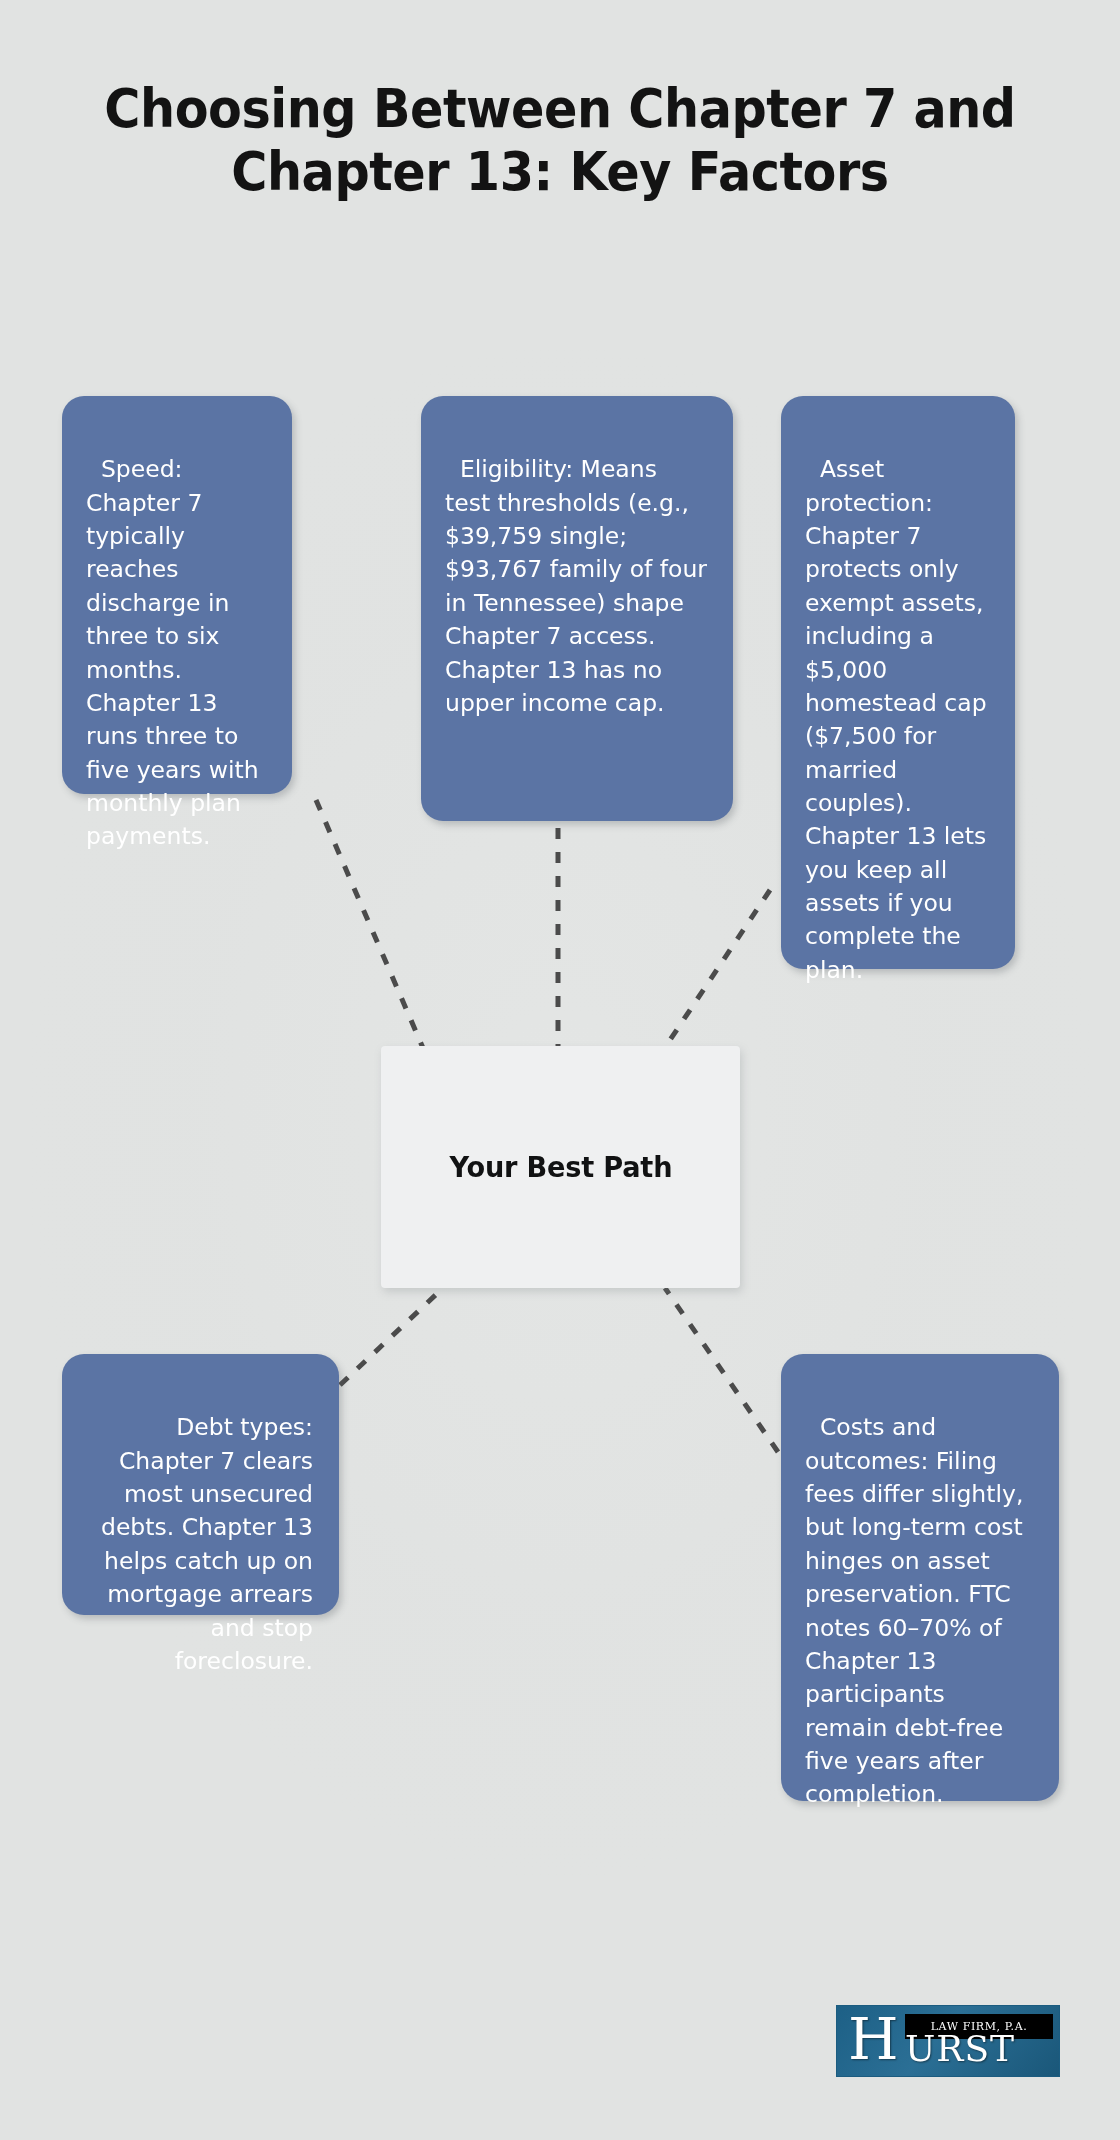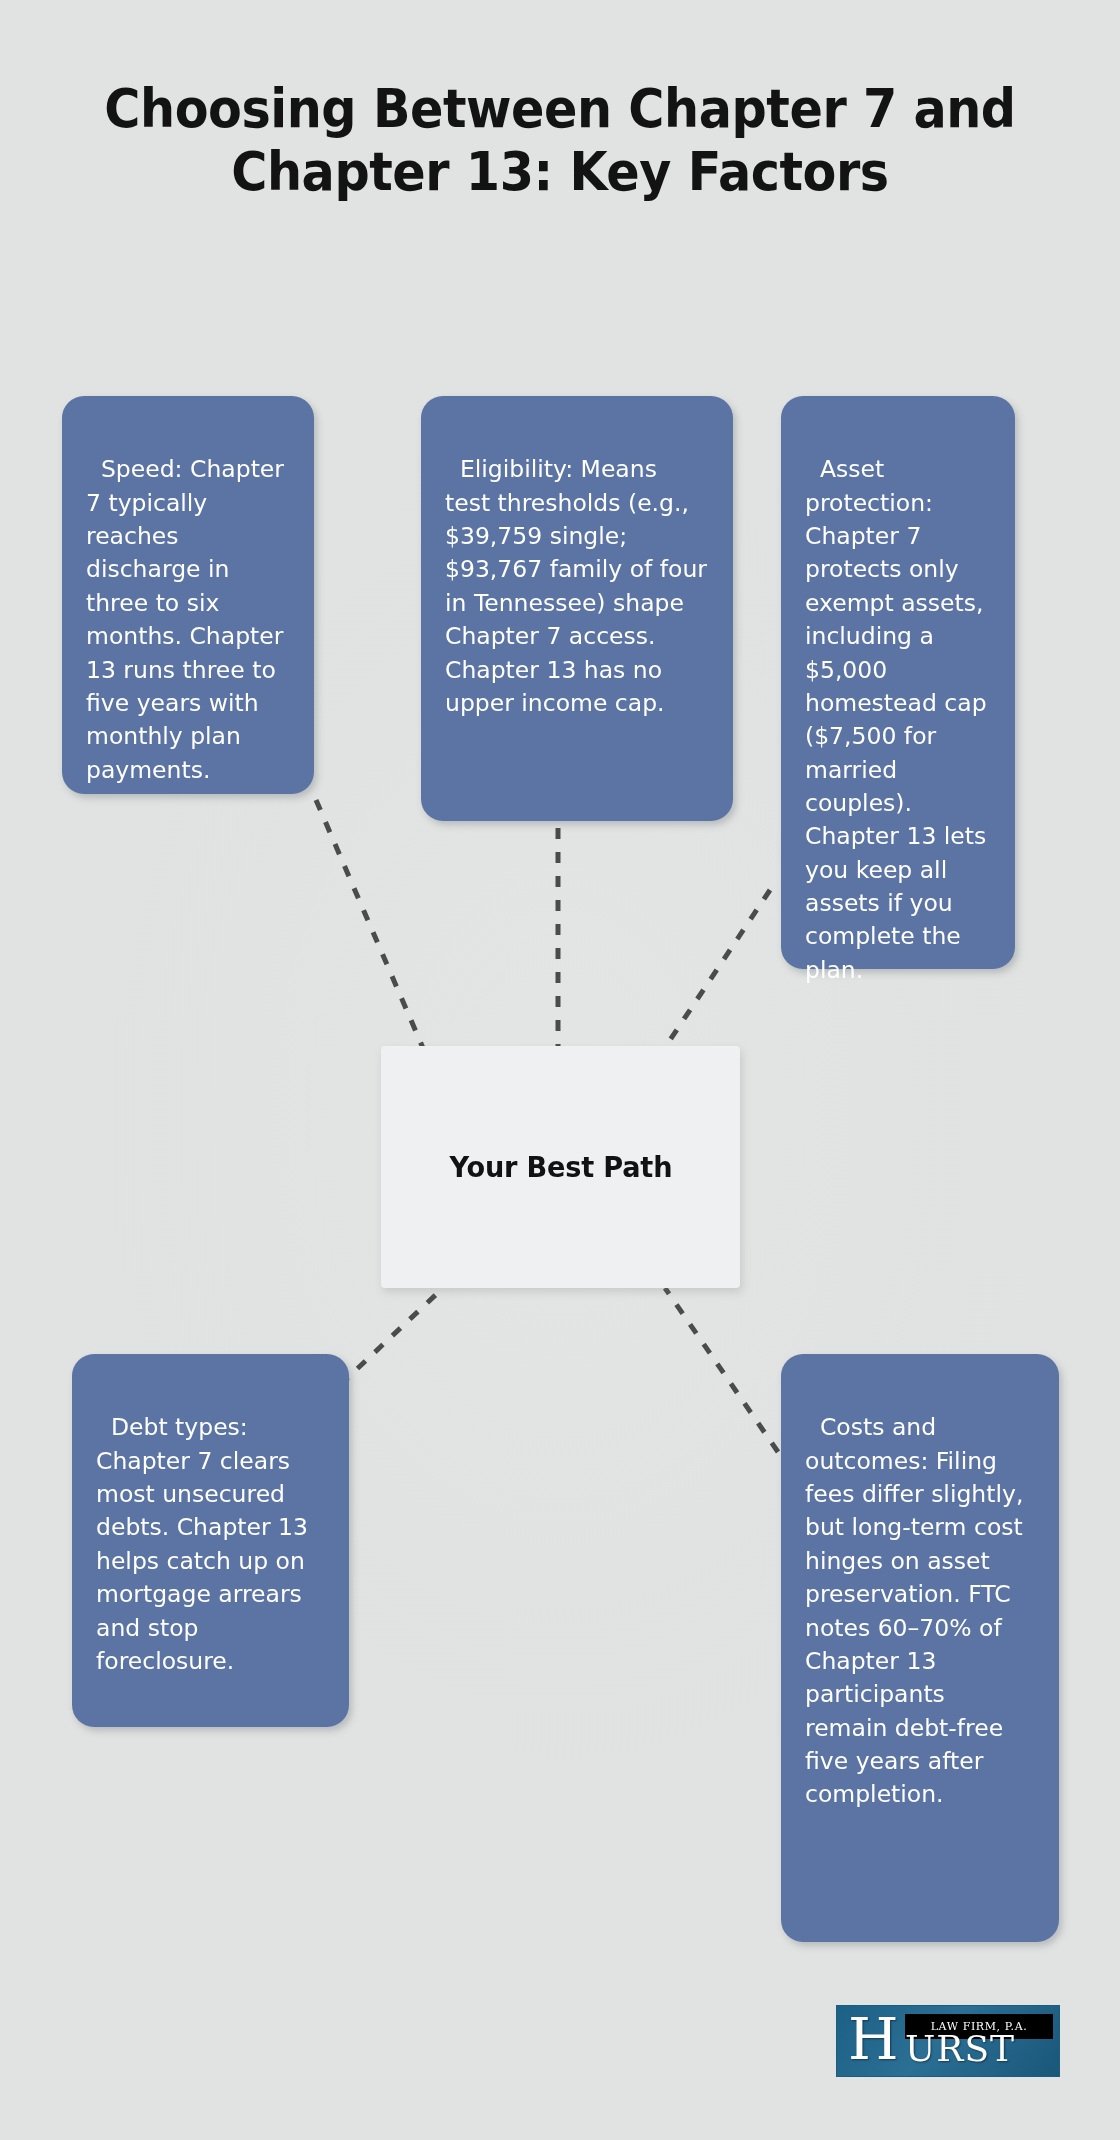--- a/index.html
+++ b/index.html
@@ -60,25 +60,25 @@
     color: #ffffff;
     font-family: "DejaVu Sans", sans-serif;
     font-size: 23.5px;
     line-height: 1.42;
     padding: 24px 26px 24px 24px;
     box-shadow: 3px 4px 7px rgba(90,96,104,0.30);
     white-space: pre-wrap;
     word-break: normal;
   }
 
-  .card-1 { left: 62px;  top: 396px; width: 252px; height: 398px; }
+  .card-1 { left: 62px;  top: 396px; width: 230px; height: 398px; }
   .card-2 { left: 421px; top: 396px; width: 312px; height: 425px; }
   .card-3 { left: 781px; top: 396px; width: 234px; height: 573px; }
-  .card-4 { left: 72px;  top: 1354px; width: 277px; height: 373px; }
-  .card-5 { left: 781px; top: 1354px; width: 278px; height: 588px; }
+  .card-4 { left: 62px;  top: 1354px; width: 277px; height: 261px; text-align: right; }
+  .card-5 { left: 781px; top: 1354px; width: 278px; height: 447px; }
 
   #center-node {
     position: absolute;
     left: 381px;
     top: 1046px;
     width: 359px;
     height: 242px;
     background: #eff0f1;
     border-radius: 4px;
     box-shadow: 2px 4px 8px rgba(120,126,132,0.26);

